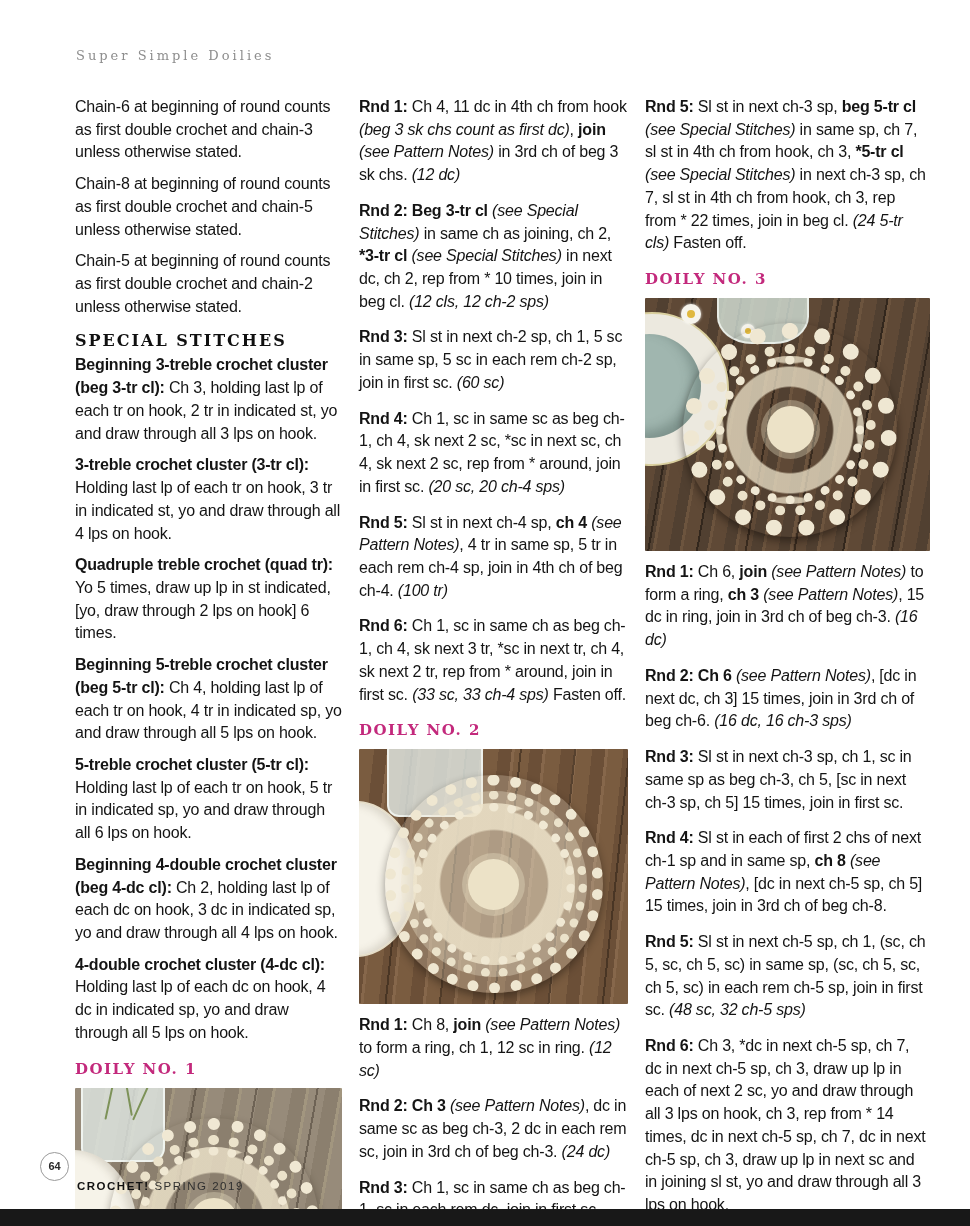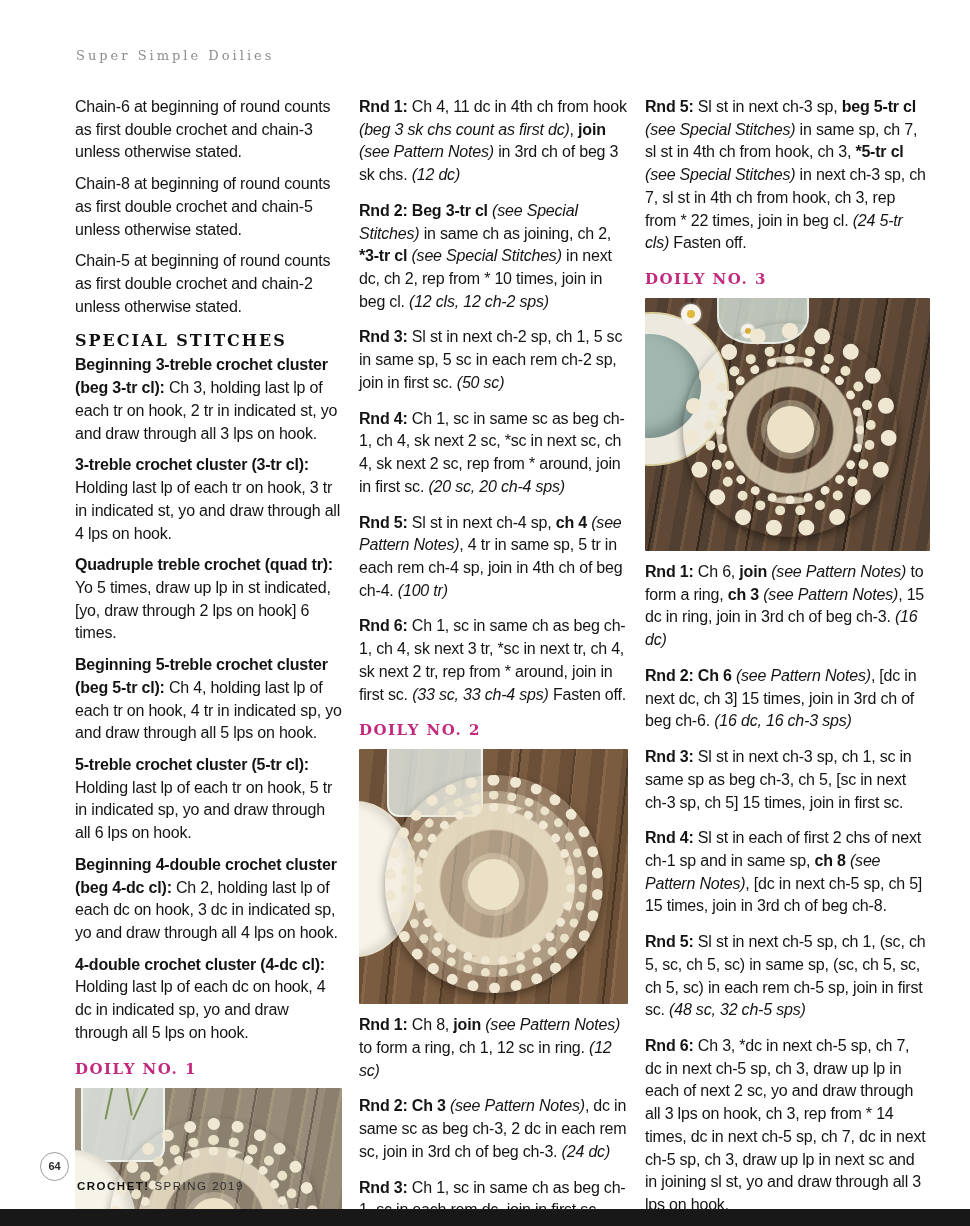--- a/index.html
+++ b/index.html
@@ -144,21 +144,21 @@
           <div class="ring2"></div>
           <div class="core"></div>
         </div>
       </div>
     </div>
 
     <div class="col col2">
       <div class="rich rounds">
           <p class="para"><span class="b">Rnd 1: </span><span>Ch 4, 11 dc in 4th ch from hook </span><span class="i">(beg 3 sk chs count as first dc)</span><span>, </span><span class="b">join</span><span> </span><span class="i">(see Pattern Notes)</span><span> in 3rd ch of beg 3 sk chs. </span><span class="i">(12 dc)</span></p>
           <p class="para"><span class="b">Rnd 2: Beg 3-tr cl </span><span class="i">(see Special Stitches)</span><span> in same ch as joining, ch 2, </span><span class="b">*3-tr cl </span><span class="i">(see Special Stitches)</span><span> in next dc, ch 2, rep from * 10 times, join in beg cl. </span><span class="i">(12 cls, 12 ch-2 sps)</span></p>
-          <p class="para"><span class="b">Rnd 3: </span><span>Sl st in next ch-2 sp, ch 1, 5 sc in same sp, 5 sc in each rem ch-2 sp, join in first sc. </span><span class="i">(50 sc)</span></p>
+          <p class="para"><span class="b">Rnd 3: </span><span>Sl st in next ch-2 sp, ch 1, 5 sc in same sp, 5 sc in each rem ch-2 sp, join in first sc. </span><span class="i">(60 sc)</span></p>
           <p class="para"><span class="b">Rnd 4: </span><span>Ch 1, sc in same sc as beg ch-1, ch 4, sk next 2 sc, *sc in next sc, ch 4, sk next 2 sc, rep from * around, join in first sc. </span><span class="i">(20 sc, 20 ch-4 sps)</span></p>
           <p class="para"><span class="b">Rnd 5: </span><span>Sl st in next ch-4 sp, </span><span class="b">ch 4 </span><span class="i">(see Pattern Notes)</span><span>, 4 tr in same sp, 5 tr in each rem ch-4 sp, join in 4th ch of beg ch-4. </span><span class="i">(100 tr)</span></p>
           <p class="para"><span class="b">Rnd 6: </span><span>Ch 1, sc in same ch as beg ch-1, ch 4, sk next 3 tr, *sc in next tr, ch 4, sk next 2 tr, rep from * around, join in first sc. </span><span class="i">(33 sc, 33 ch-4 sps)</span><span> Fasten off.</span></p>
         </div>
       <h2 class="doily-head">DOILY NO. 2</h2>
       <div class="photo photo2" title="Cream crochet doily on brown wood with drinking glass and plate edge">
         <div class="glass"></div>
         <div class="plate"></div>
         <div class="doily">
           <div class="ring1"></div>

